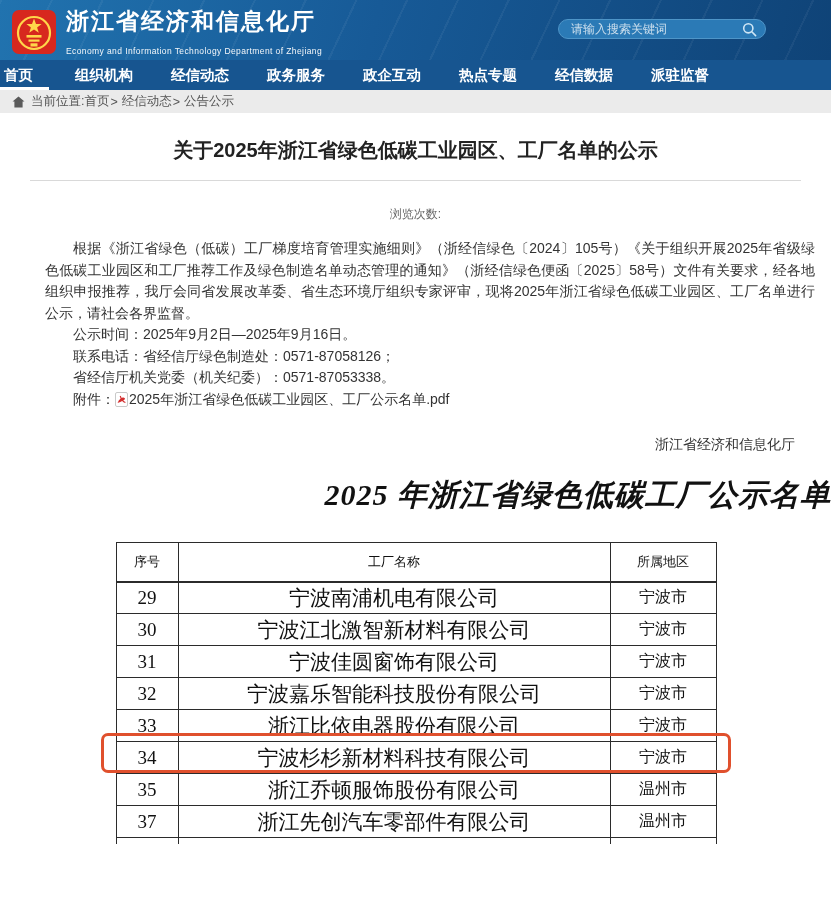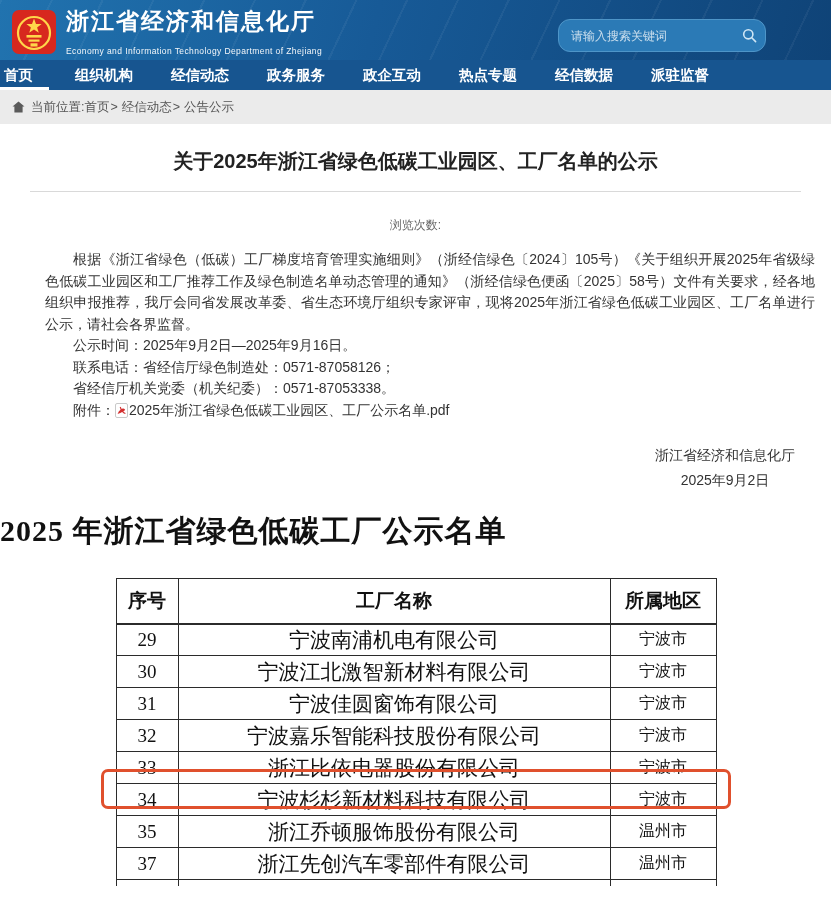--- a/index.html
+++ b/index.html
@@ -23,66 +23,66 @@
   
   .site-header{position:relative;height:60px;
     background:linear-gradient(105deg,var(--header_grad_start) 0%,var(--header_grad_mid) 45%,var(--header_grad_end) 100%);}
   .site-header::after{content:"";position:absolute;inset:0;pointer-events:none;
     background:repeating-linear-gradient(115deg,rgba(255,255,255,0.05) 0 2px,transparent 2px 46px);}
   .logo-area{position:absolute;left:12px;top:8px;display:flex;align-items:center;z-index:2;cursor:pointer;}
   .emblem{width:44px;height:44px;flex:0 0 44px;}
   .titles{margin-left:10px;color:#fff;}
   .site-title{font-size:23px;font-weight:bold;letter-spacing:2px;line-height:26px;}
   .site-subtitle{font-size:8.5px;letter-spacing:0.4px;margin-top:12px;opacity:.95;}
-  .search-box{position:absolute;right:65px;top:19px;width:208px;height:33px;z-index:2;
+  .search-box{position:absolute;right:65px;top:19px;width:208px;height:20px;z-index:2;
     background:var(--search_bg);border:1px solid var(--search_border);border-radius:12px;
     display:flex;align-items:center;padding:0 8px 0 12px;}
   .search-box input{flex:1;background:transparent;border:none;outline:none;color:#fff;font-size:12px;
     font-family:"Liberation Sans","DejaVu Sans",sans-serif;}
   .search-box input::placeholder{color:rgba(255,255,255,0.75);}
   .search-glyph{width:15px;height:15px;cursor:pointer;}
 
   
   .main-nav{height:30px;background:var(--nav_bg);display:flex;align-items:stretch;gap:14px;}
   .nav-item{position:relative;display:flex;align-items:center;padding:0 12px;color:#fff;
     font-size:14.5px;font-weight:bold;cursor:pointer;white-space:nowrap;}
   .nav-item:first-child{padding-left:4px;padding-right:16px;}
   .nav-item.active::after{content:"";position:absolute;left:0;right:0;bottom:0;height:3px;background:#fff;}
 
   
-  .breadcrumb{height:34px;background:var(--breadcrumb_bg);display:flex;align-items:center;
+  .breadcrumb{height:23px;background:var(--breadcrumb_bg);display:flex;align-items:center;
     padding:0 12px;font-size:12.5px;color:#555;}
   .breadcrumb .home-glyph{width:13px;height:12px;margin-right:6px;}
   .breadcrumb a{color:#555;text-decoration:none;cursor:pointer;}
   .breadcrumb .sep{margin:0 4px 0 1px;}
 
   
   .article-title{margin-top:24px;text-align:center;font-size:20px;font-weight:bold;color:#222;}
   .title-rule{border:none;border-top:1px solid #d9d9d9;margin:16px 30px 0;}
   .views{margin-top:25px;text-align:center;font-size:12px;color:#666;}
   .body-text{margin:15px 16px 0 45px;font-size:14px;line-height:21.5px;color:var(--text_dark);
     text-align:justify;}
   .body-text p{text-indent:2em;}
   .attach-line{text-indent:2em;}
   .pdf-glyph{width:13px;height:15px;vertical-align:-3px;margin-right:1px;}
   .attach-link{color:var(--text_dark);text-decoration:none;cursor:pointer;}
   .signature{margin:22px 36px 0 0;float:right;text-align:center;font-size:14px;color:var(--text_dark);
     line-height:25px;}
   .clear{clear:both;}
 
   
-  .list-title{padding-top:18px;text-align:left;font-size:30px;font-weight:bold;color:#111;
-    font-family:"Liberation Serif","DejaVu Serif",serif;letter-spacing:1px;}
+  .list-title{padding-top:18px;text-align:right;font-size:30px;font-weight:bold;color:#111;
+    font-family:"Liberation Serif","DejaVu Serif",serif;letter-spacing:1px;font-style:italic;}
   .table-wrap{position:relative;width:600px;margin:26px auto 0;}
   table.factory{width:600px;border-collapse:collapse;table-layout:fixed;
     font-family:"Liberation Serif","DejaVu Serif",serif;color:#111;}
   table.factory col.c-no{width:62px;}
   table.factory col.c-name{width:432px;}
   table.factory col.c-region{width:106px;}
-  table.factory th{height:45px;font-size:19px;font-weight:bold;border:1px solid var(--table_border);
+  table.factory th{height:39px;font-size:13px;font-weight:normal;border:1px solid var(--table_border);
     border-bottom:2px solid var(--table_border);}
   table.factory td{height:32px;text-align:center;font-size:21px;border:1px solid var(--table_border);}
   table.factory td.no-cell{font-size:19px;}
   table.factory td.region-cell{font-size:16px;}
   table.factory tr.partial td{height:6px;border-bottom:none;}
   .highlight-box{position:absolute;left:-15px;right:-15px;top:191px;height:40px;
     border:3px solid var(--accent);border-radius:7px;pointer-events:none;}
 </style>
 </head>
 <body>
@@ -147,21 +147,20 @@
     <span>附件：</span><svg class="pdf-glyph" viewBox="0 0 13 15">
       <rect x="0.5" y="0.5" width="12" height="14" rx="1.5" fill="#fff" stroke="#c9c9c9"></rect>
       <path d="M2.6 11 C4.4 6.2, 8.2 4.4, 9.8 6.2 C11 7.8, 6 9.6, 2.6 11 Z" fill="#d32f2f"></path>
       <path d="M5.2 4 C6 6.5, 7.5 9.5, 10.4 10.6" fill="none" stroke="#d32f2f" stroke-width="1.1"></path>
     </svg><a class="attach-link">2025年浙江省绿色低碳工业园区、工厂公示名单.pdf</a>
   </p>
 </div>
 
 <div class="signature">
   <div>浙江省经济和信息化厅</div>
-  <div>2025年9月2日</div>
 </div>
 <div class="clear"></div>
 
 <h2 class="list-title">2025 年浙江省绿色低碳工厂公示名单</h2>
 
 <div class="table-wrap">
   <table class="factory">
     <colgroup>
         <col class="c-no">
         <col class="c-name">

